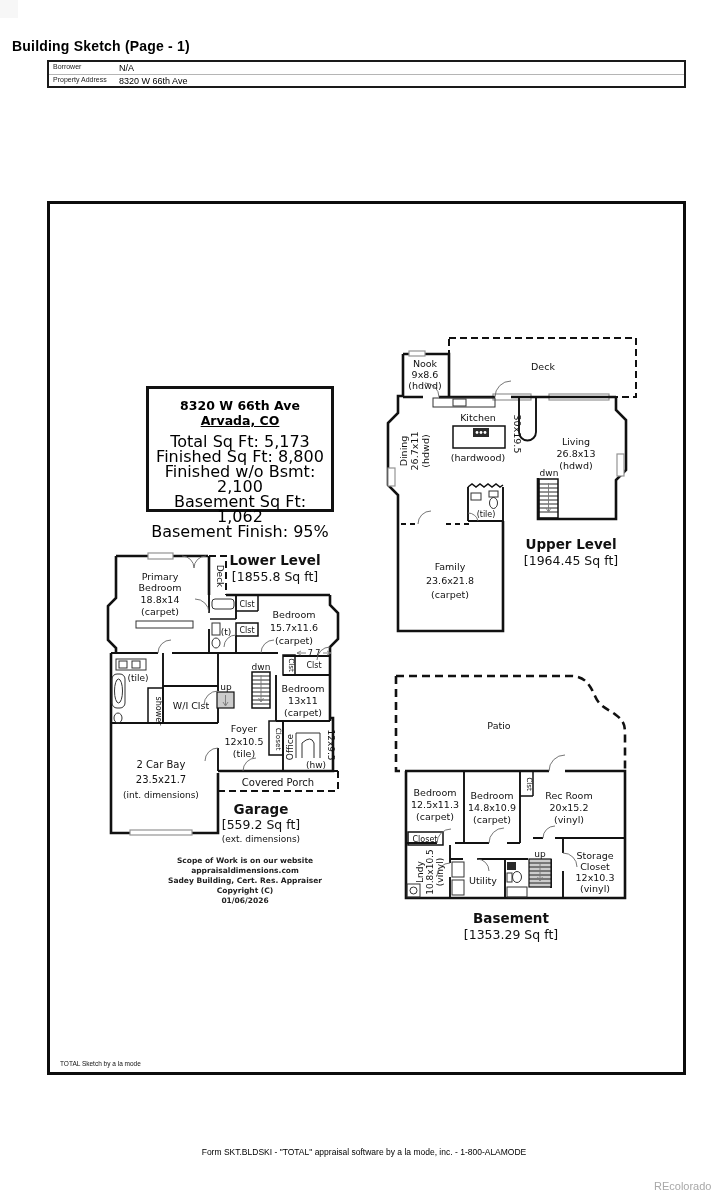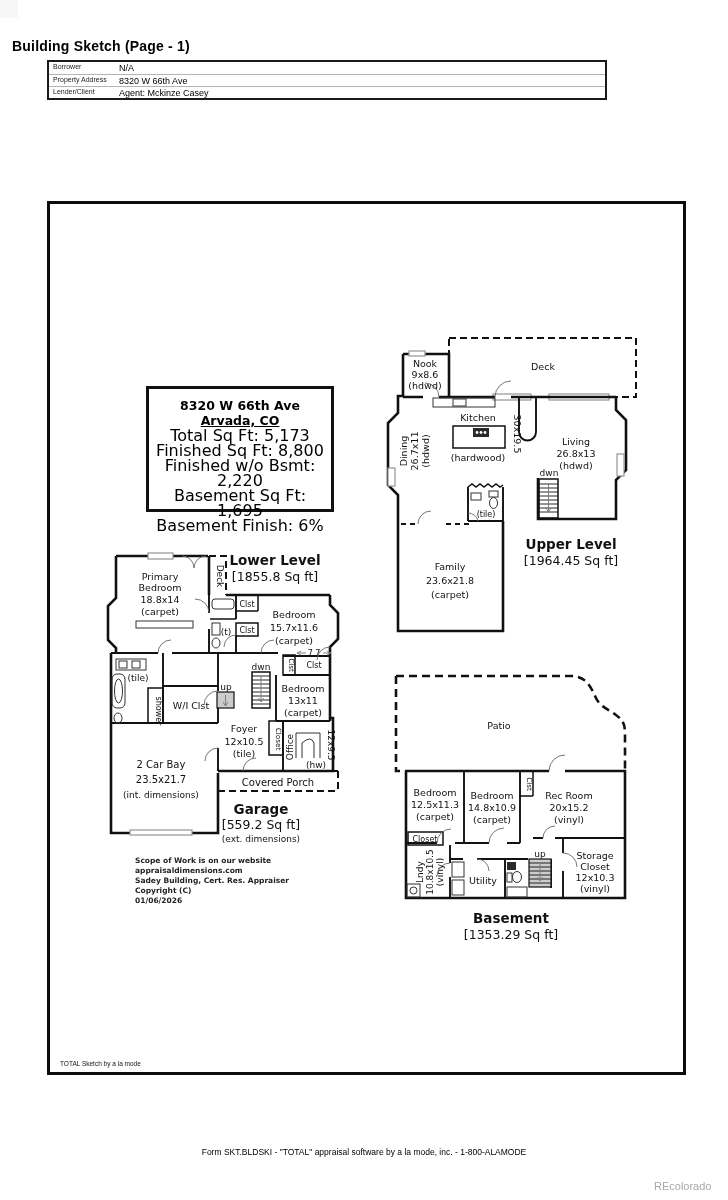--- a/index.html
+++ b/index.html
@@ -1,31 +1,31 @@
 <!DOCTYPE html>
 <html><head>
 <meta charset="utf-8">
 <style>
   *{box-sizing:border-box}
   html,body{margin:0;padding:0}
   body{width:728px;height:1200px;position:relative;background:#fff;font-family:"Liberation Sans",sans-serif;color:#000}
   .corner-artifact{position:absolute;left:0;top:0;width:18px;height:18px;background:#f7f7f7}
   .doc-title{position:absolute;top:38px;left:12px;width:728px;text-align:left;font-weight:bold;font-size:14px;letter-spacing:.2px}
-  .htable{position:absolute;left:47px;top:60px;width:560px;border:2px solid #1a1a1a;background:#fff}
+  .htable{position:absolute;left:47px;top:60px;width:639px;border:2px solid #1a1a1a;background:#fff}
   .hrow{position:relative;height:12px;border-top:1px solid #b5b5b5}
   .hrow:first-child{border-top:none}
   .hlabel{position:absolute;left:4px;top:1px;font-size:7px;color:#222;white-space:nowrap}
   .hval{position:absolute;left:70px;top:1px;font-size:9px;white-space:nowrap}
   .p268{left:268px}.p298{left:298px}.p442{left:442px}.p465{left:465px}.p509{left:509px}.p547{left:547px}
   .sketchbox{position:absolute;left:47px;top:201px;width:639px;height:874px;border:3px solid #0d0d0d;background:#fff}
   .sumbox{position:absolute;left:96px;top:182px;width:188px;height:126px;border:3px solid #111;text-align:center;font-family:"DejaVu Sans",sans-serif}
   .sumbox .a1{margin-top:9px;font-weight:bold;font-size:12.5px}
-  .sumbox .a2{font-weight:bold;font-size:12.5px;text-decoration:underline;}
+  .sumbox .a2{font-weight:bold;font-size:12.5px;text-decoration:underline;margin-bottom:6px}
   .sumbox .ln{font-size:16px;line-height:15px}
-  .credit{position:absolute;left:85px;top:652px;width:200px;text-align:left;font-family:"DejaVu Sans",sans-serif;font-size:7.5px;font-weight:bold;color:#222;line-height:10px}
+  .credit{position:absolute;left:95px;top:652px;width:200px;text-align:center;font-family:"DejaVu Sans",sans-serif;font-size:7.5px;font-weight:bold;color:#222;line-height:10px}
   .totcredit{position:absolute;left:10px;bottom:5px;font-size:6.5px;color:#111}
   .doc-footer{position:absolute;top:1147px;left:0;width:728px;text-align:center;font-size:8.5px}
   .wm{position:absolute;left:654px;top:1180px;font-size:11px;color:#a8a8a8}
   svg{position:absolute;overflow:visible}
   svg text{font-family:"DejaVu Sans",sans-serif;fill:#111;text-anchor:middle}
   .lbl{font-size:9.5px}
   .sm{font-size:8px}
   .t9{font-size:9px}
   .t7{font-size:7.2px}
   .ttl{font-size:13.5px;font-weight:bold}
@@ -54,36 +54,32 @@
 
 <div class="htable">
   <div class="hrow">
     <span class="hlabel">Borrower</span>
     <span class="hval">N/A</span>
   </div>
   <div class="hrow">
     <span class="hlabel">Property Address</span>
     <span class="hval">8320 W 66th Ave</span>
   </div>
-  <div class="hrow">
-    <span class="hlabel">Lender/Client</span>
-    <span class="hval">Agent: Mckinze Casey</span>
-  </div>
 </div>
 
 <div class="sketchbox">
 
   <div class="sumbox">
     <div class="a1">8320 W 66th Ave</div>
     <div class="a2">Arvada, CO</div>
     <div class="ln">Total Sq Ft: 5,173</div>
     <div class="ln">Finished Sq Ft: 8,800</div>
-    <div class="ln">Finished w/o Bsmt: 2,220</div>
-    <div class="ln">Basement Sq Ft: 1,695</div>
-    <div class="ln">Basement Finish: 6%</div>
+    <div class="ln">Finished w/o Bsmt: 2,100</div>
+    <div class="ln">Basement Sq Ft: 1,062</div>
+    <div class="ln">Basement Finish: 95%</div>
   </div>
 
   <svg style="left:333px;top:114px" width="310" height="330" viewBox="0 0 310 330">
     <g>
       <rect x="66" y="20" width="187" height="59" class="dash"></rect>
       <rect x="110" y="76" width="38" height="6" class="win"></rect>
       <rect x="166" y="76" width="60" height="6" class="win"></rect>
     </g>
     <g>
       <path class="wx" d="M20,36 H66 V79"></path>

